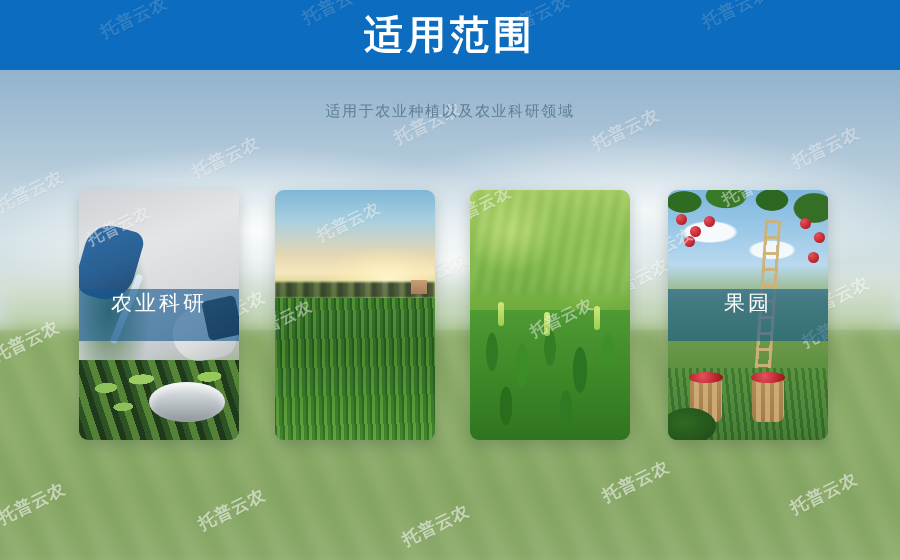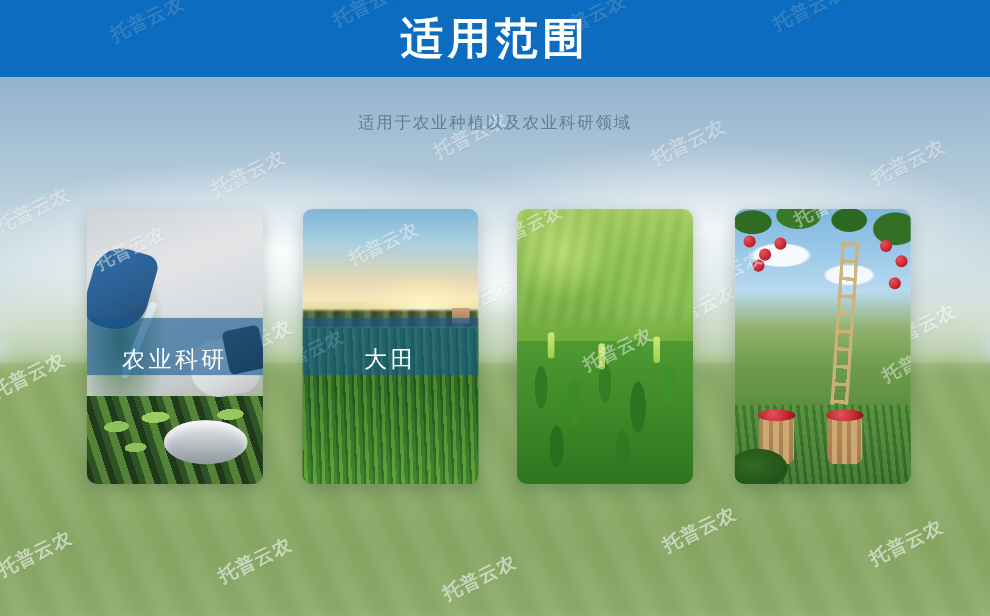--- a/index.html
+++ b/index.html
@@ -73,21 +73,21 @@
   
   .cards{position:absolute;left:0;top:190px;width:900px;height:250px;}
   .card{
     position:absolute;top:0;width:160px;height:250px;
     border-radius:9px;overflow:hidden;
     box-shadow:0 5px 14px rgba(60,80,70,.28);
   }
   .card-img{position:absolute;inset:0;}
   .card-band{
     position:absolute;left:0;top:99px;width:100%;height:52px;
-    display:flex;align-items:flex-end;justify-content:center;
+    display:flex;align-items:flex-start;justify-content:center;
     background:rgba(21,88,143,.62);
   }
   .card-label{color:#fff;font-size:21px;letter-spacing:3px;font-weight:400;}
   .card .wm{color:rgba(255,255,255,.45);font-size:16px;}
 
   
   .img-lab{
     background:
       radial-gradient(ellipse 60px 120px at 30px 120px, rgba(60,110,55,.85) 0%, rgba(60,110,55,0) 70%),
       linear-gradient(160deg,#cfd2d6 0%,#e3e5e7 25%,#d6d9dc 48%,#c3c8cb 62%,#9fb08c 78%,#8aa074 100%);
@@ -306,23 +306,20 @@
 
     <div class="card" style="left:275px;">
       <div class="card-img img-field">
         <div class="sunglow"></div>
         <div class="treeline"></div>
         <div class="house"></div>
         <div class="crop"></div>
       </div>
       <div class="wm" style="left:40px; top:22px;">托普云农</div>
       <div class="wm" style="left:-28px; top:120px;">托普云农</div>
-      <div class="card-band">
-        <span class="card-label">大田</span>
-      </div>
     </div>
 
     <div class="card" style="left:470px;">
       <div class="card-img img-tea">
         <div class="blurtop"></div>
         <div class="leaves"></div>
         <div class="shoot" style="left:28px; top:112px;"></div>
         <div class="shoot" style="left:74px; top:122px;"></div>
         <div class="shoot" style="left:124px; top:116px;"></div>
       </div>
@@ -347,16 +344,19 @@
           <div class="barrel-top"></div>
         </div>
         <div class="barrel" style="left:84px;">
           <div class="barrel-top"></div>
         </div>
         <div class="bush"></div>
       </div>
       <div class="wm" style="left:52px; top:-14px;">托普云农</div>
       <div class="wm" style="left:-40px; top:48px;">托普云农</div>
       <div class="wm" style="left:132px; top:128px;">托普云农</div>
+      <div class="card-band">
+        <span class="card-label">果园</span>
+      </div>
     </div>
 
   </div>
 </div>
 
 </body></html>

